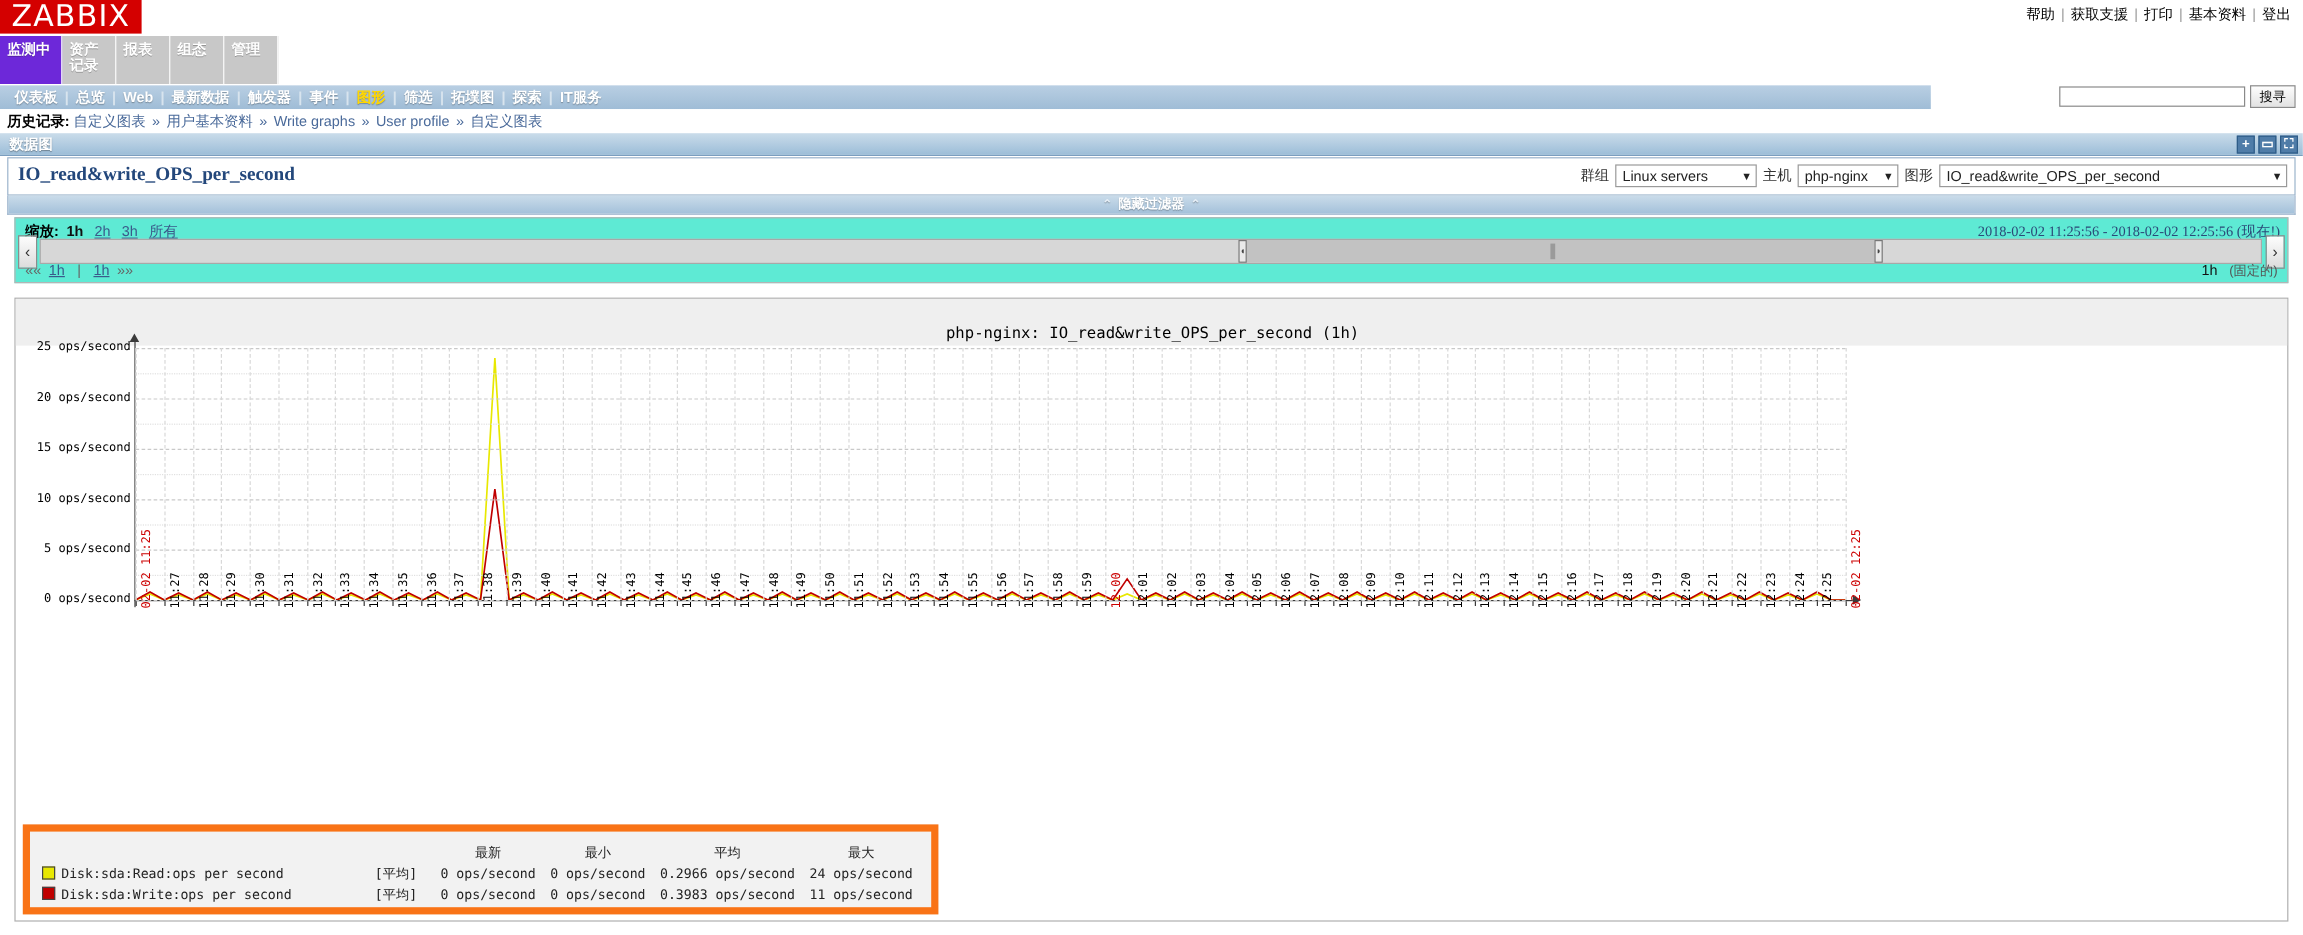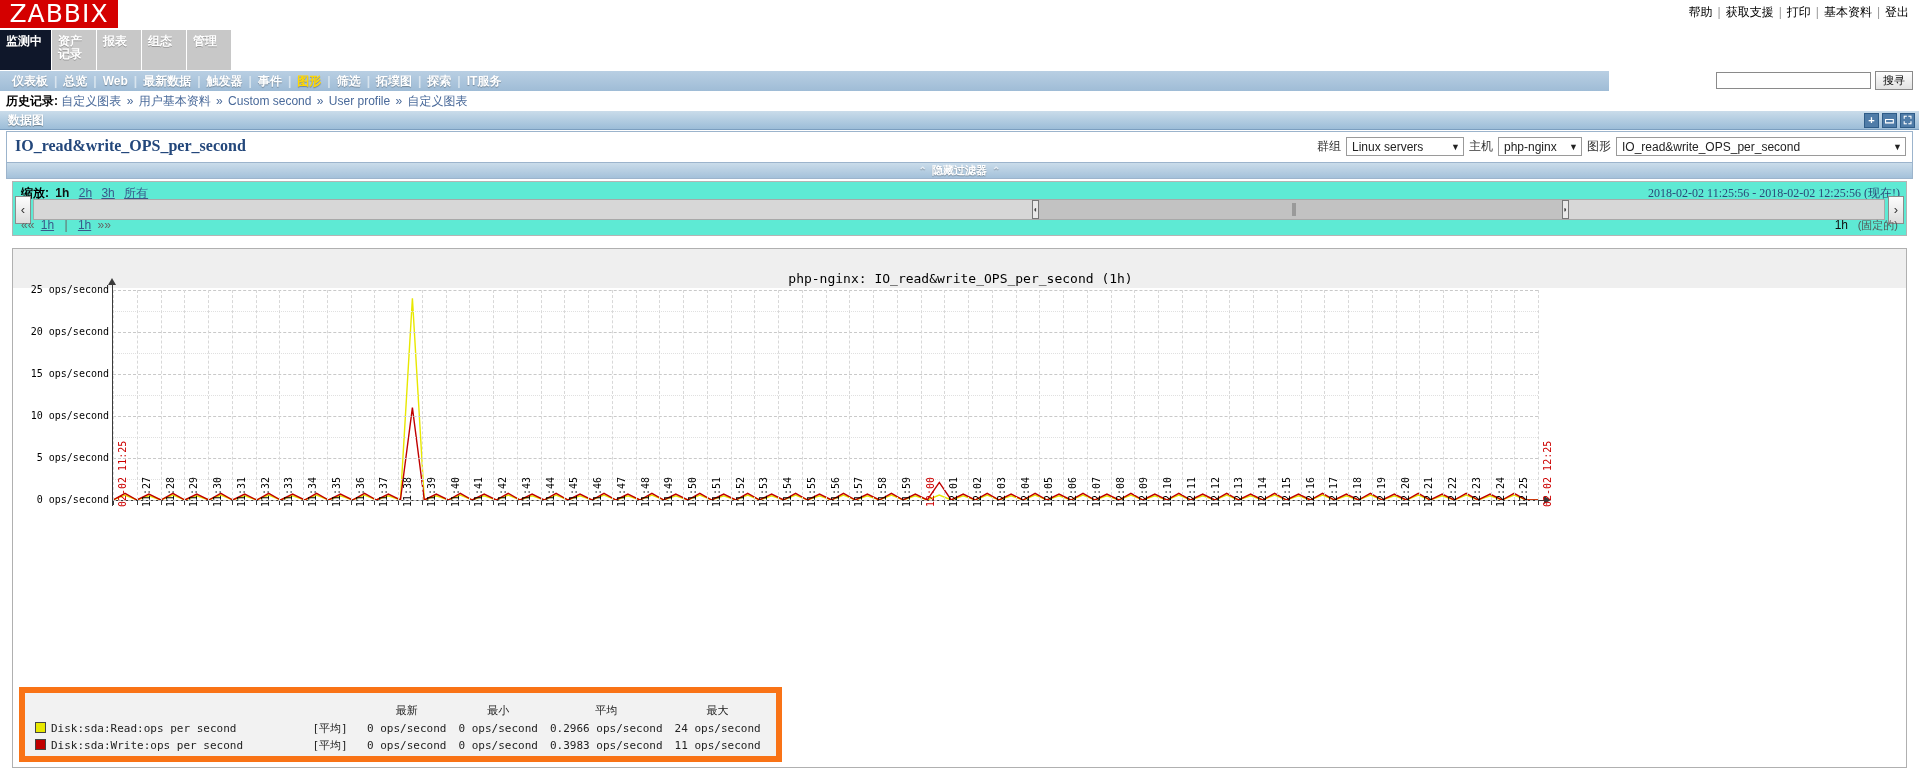--- a/index.html
+++ b/index.html
@@ -59,21 +59,21 @@
     border-right: 1px solid #ffffff;
     color: #ffffff;
     font-weight: bold;
     font-size: 12px;
     line-height: 13px;
     padding: 5px 4px 0 6px;
     text-align: left;
     text-shadow: 0 1px 0 rgba(0,0,0,.25);
   }
   .main-tab.first { width: 52px; background: #a8c8e0; }
-  .main-tab.active { background: #0f172a; }
+  .main-tab.active { background: #6d28d9; }
 
   
   .subnav {
     position: absolute; left: 0; top: 70px;
     width: 1609px; height: 21px;
     background: linear-gradient(to bottom, #b9cfe3 0%, #9fbcd6 100%);
     border-top: 1px solid #ffffff;
     display: flex;
     align-items: center;
     padding-left: 6px;
@@ -416,21 +416,21 @@
   <input class="search-input" style="width: 155px; height: 17px; border: 1px solid rgb(138, 138, 138); font-size: 11px; padding: 0px 3px;" value="">
   <button style="height:19px;border:1px solid #8a8a8a;background:linear-gradient(to bottom,#fdfdfd,#e2e2e2);font-size:11px;padding:0 7px;cursor:pointer;">搜寻</button>
 </div>
 
 <div class="breadcrumb">
   <span class="bc-label">历史记录:</span>
   <a>自定义图表</a>
   <span class="arrow">»</span>
   <a>用户基本资料</a>
   <span class="arrow">»</span>
-  <a>Custom second</a>
+  <a>Write graphs</a>
   <span class="arrow">»</span>
   <a>User profile</a>
   <span class="arrow">»</span>
   <a>自定义图表</a>
 </div>
 
 <div class="title-strip">数据图</div>
 <div class="title-icons">
   <div class="ticon">+</div>
   <div class="ticon">▭</div>

